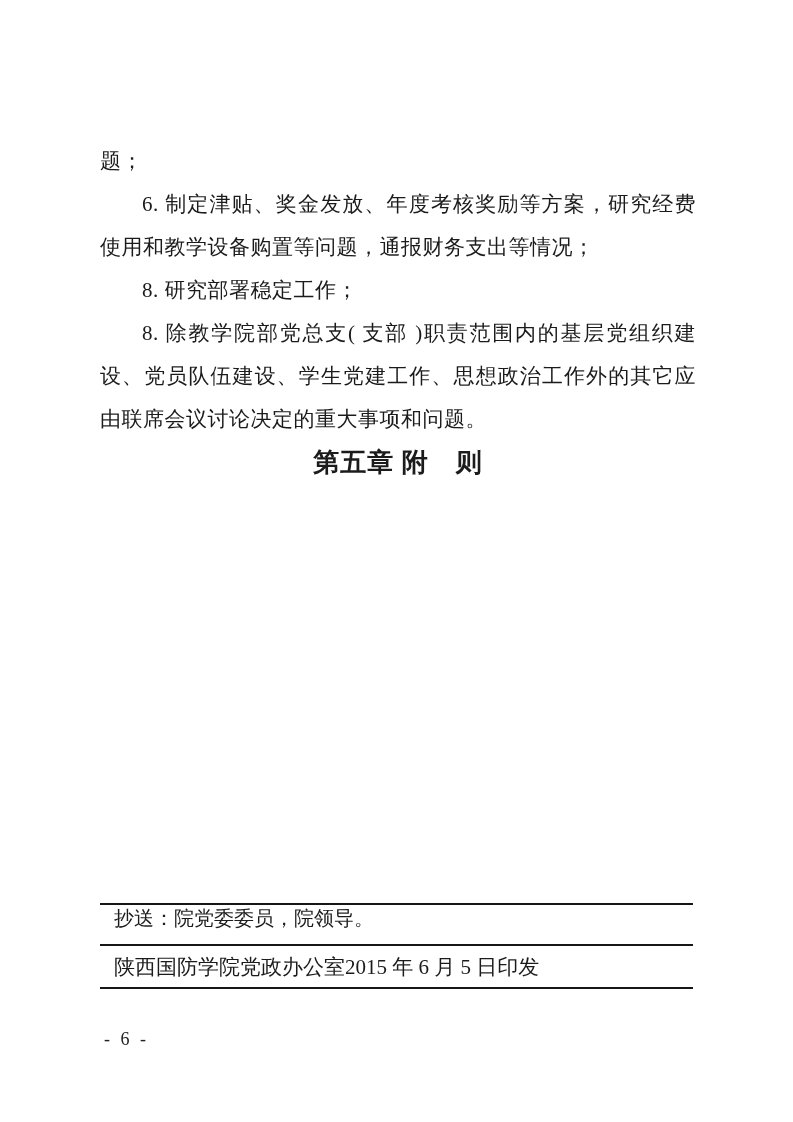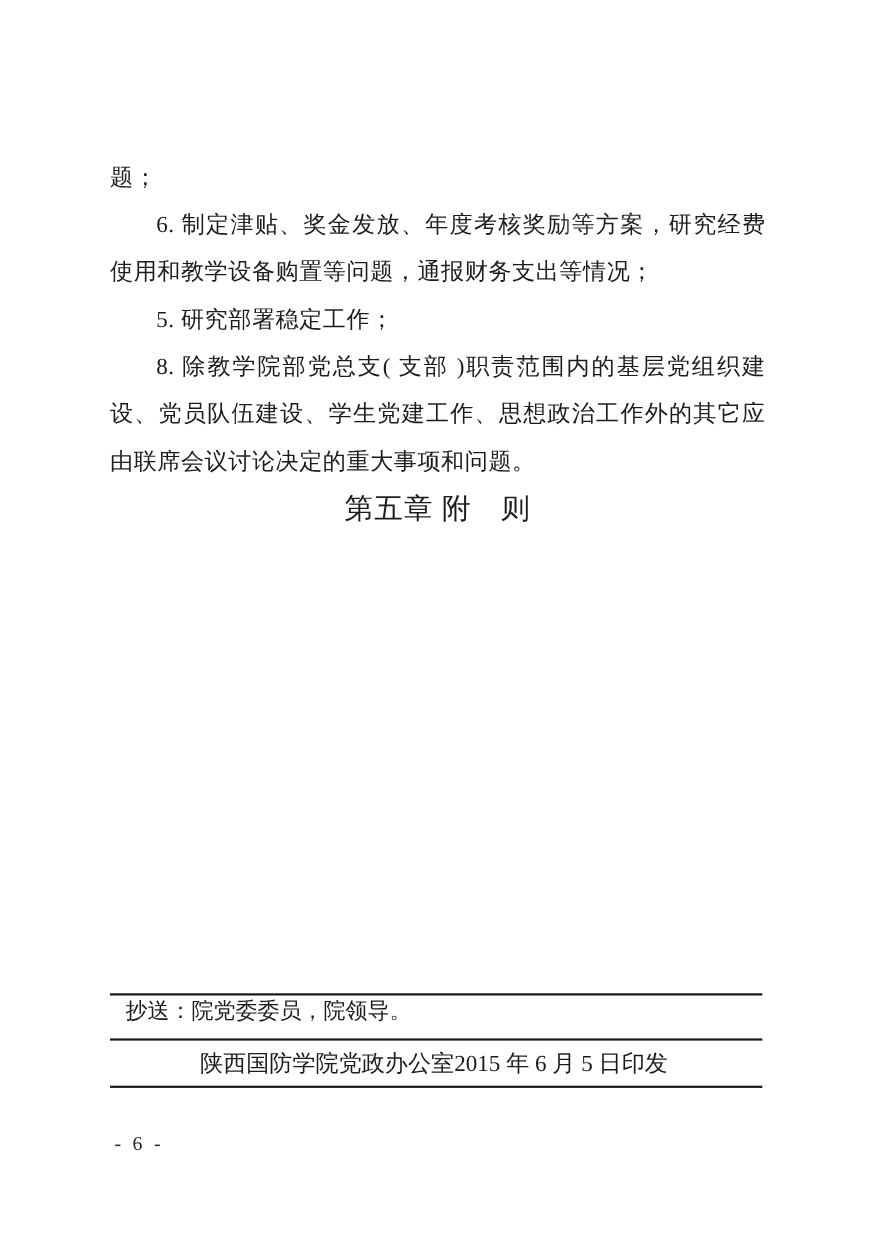--- a/index.html
+++ b/index.html
@@ -23,21 +23,21 @@
     font-size: 21px;
     line-height: 43px;
     letter-spacing: 0.5px;
     text-align: justify;
   }
   .body-text p { margin: 0; }
   .para-indent { text-indent: 2em; }
 
   .chapter-heading {
     font-size: 26px;
-    font-weight: normal;
+    font-weight: bold;
     line-height: 43px;
     text-align: center;
     letter-spacing: 1px;
     text-indent: 0;
   }
 
   .doc-footer {
     position: absolute;
     left: 100px;
     top: 903px;
@@ -49,21 +49,21 @@
     height: 41px;
     display: flex;
     padding-left: 14px;
   }
   .footer-row-issue {
     border-top: 2px solid #161616;
     border-bottom: 2px solid #161616;
     height: 45px;
     display: flex;
     align-items: center;
-    justify-content: center;
+    justify-content: flex-start;
     padding: 0 18px 0 14px;
     font-size: 21px;
   }
 
   .page-number {
     position: absolute;
     left: 104px;
     top: 1029px;
     font-size: 18px;
     letter-spacing: 3px;
@@ -71,21 +71,21 @@
   }
 </style>
 </head>
 <body>
 
 <div class="page">
 
   <div class="body-text">
     <p>题；</p>
     <p class="para-indent">6. 制定津贴、奖金发放、年度考核奖励等方案，研究经费使用和教学设备购置等问题，通报财务支出等情况；</p>
-    <p class="para-indent">5. 研究部署稳定工作；</p>
+    <p class="para-indent">8. 研究部署稳定工作；</p>
     <p class="para-indent">8. 除教学院部党总支( 支部 )职责范围内的基层党组织建设、党员队伍建设、学生党建工作、思想政治工作外的其它应由联席会议讨论决定的重大事项和问题。</p>
     <p class="chapter-heading">第五章 附　则</p>
   </div>
 
   <div class="doc-footer">
     <div class="footer-row-cc">
       <span>抄送：院党委委员，院领导。</span>
     </div>
     <div class="footer-row-issue">
       <span>陕西国防学院党政办公室</span>

